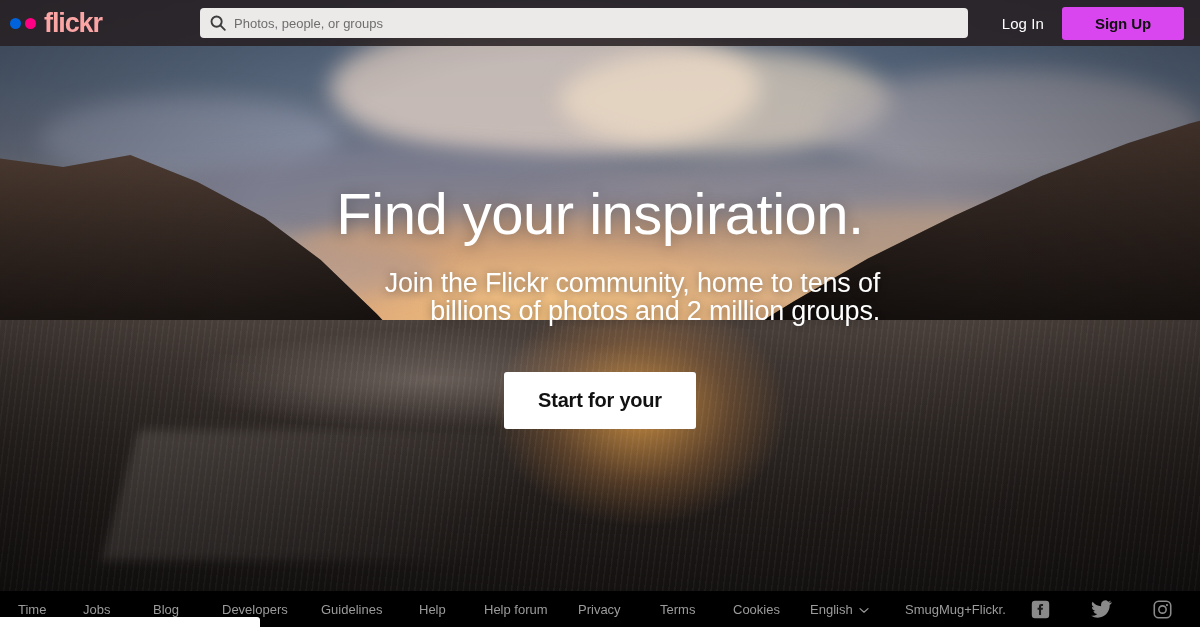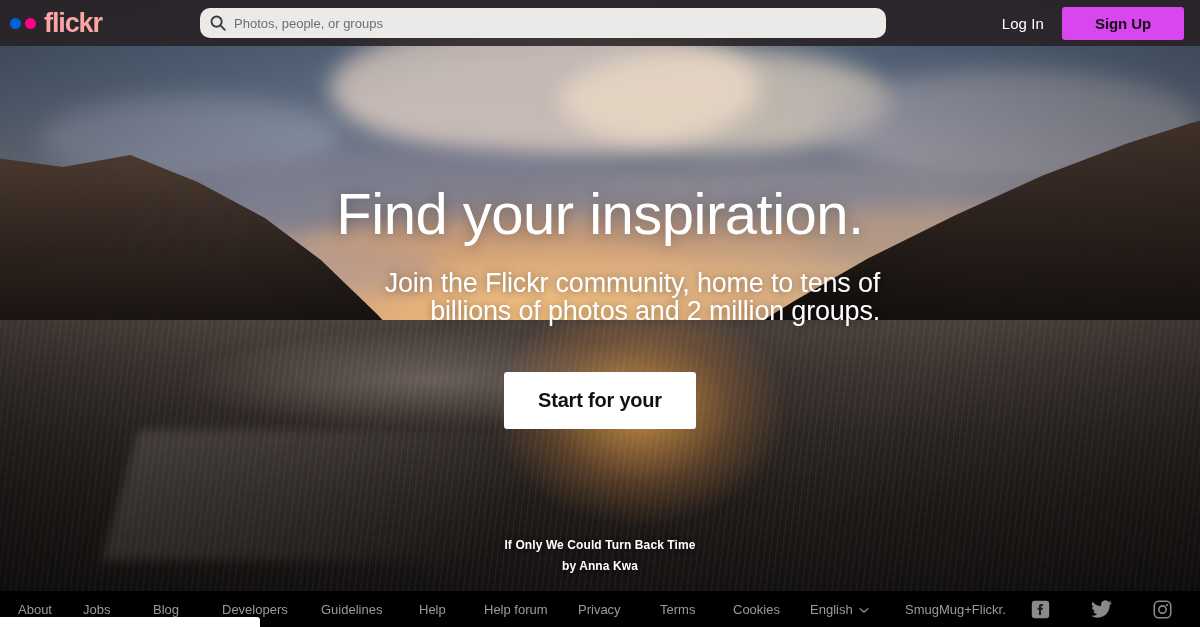--- a/index.html
+++ b/index.html
@@ -94,22 +94,22 @@
   }
   .logo { display:flex; align-items:center; margin-left:10px; }
   .dot { width:11px; height:11px; border-radius:50%; display:inline-block; }
   .dot-blue { background:#0063DB; }
   .dot-pink { background:#FF0084; margin-left:4px; }
   .logo-word {
     color:#fca5a5; font-size:27px; font-weight:700; letter-spacing:-1.1px;
     margin-left:8px; line-height:1;
   }
   .searchwrap {
-    position:absolute; left:200px; top:8px; width:686px; height:30px;
-    background:#eceae9; border-radius:10px; display:flex; align-items:center;
+    position:absolute; left:200px; top:8px; width:768px; height:30px;
+    background:#eceae9; border-radius:4px; display:flex; align-items:center;
   }
   .search-icon { margin-left:10px; display:flex; align-items:center; }
   .search-input {
     flex:1; border:0; outline:0; background:transparent;
     font-family:"Liberation Sans", sans-serif; font-size:13px; color:#4a4a4a;
     margin-left:8px; padding:0;
   }
   .search-input::placeholder { color:#6e6e6e; }
   .header-right {
     position:absolute; right:16px; top:0; height:46px;
@@ -219,28 +219,24 @@
       <a class="login-link" href="#">Log In</a>
       <button class="signup-btn">Sign Up</button>
     </div>
   </div>
 
   <div class="hero-content">
     <div class="headline">Find your inspiration.</div>
     <div class="subhead">Join the Flickr community, home to tens of billions of photos and 2 million groups.</div>
     <button class="cta">Start for your</button>
 
-    <div class="attribution">
-      <div class="attr-title">If Only We Could Turn Back Time</div>
-      <div class="attr-author">by Anna Kwa</div>
-    </div>
   </div>
 
   <div class="footer">
-    <a class="footer-link" href="#" style="position:absolute;left:18px;">About</a>
+    <a class="footer-link" href="#" style="position:absolute;left:18px;">Time</a>
     <a class="footer-link" href="#" style="position:absolute;left:83px;">Jobs</a>
     <a class="footer-link" href="#" style="position:absolute;left:153px;">Blog</a>
     <a class="footer-link" href="#" style="position:absolute;left:222px;">Developers</a>
     <a class="footer-link" href="#" style="position:absolute;left:321px;">Guidelines</a>
     <a class="footer-link" href="#" style="position:absolute;left:419px;">Help</a>
     <a class="footer-link" href="#" style="position:absolute;left:484px;">Help forum</a>
     <a class="footer-link" href="#" style="position:absolute;left:578px;">Privacy</a>
     <a class="footer-link" href="#" style="position:absolute;left:660px;">Terms</a>
     <a class="footer-link" href="#" style="position:absolute;left:733px;">Cookies</a>
 

